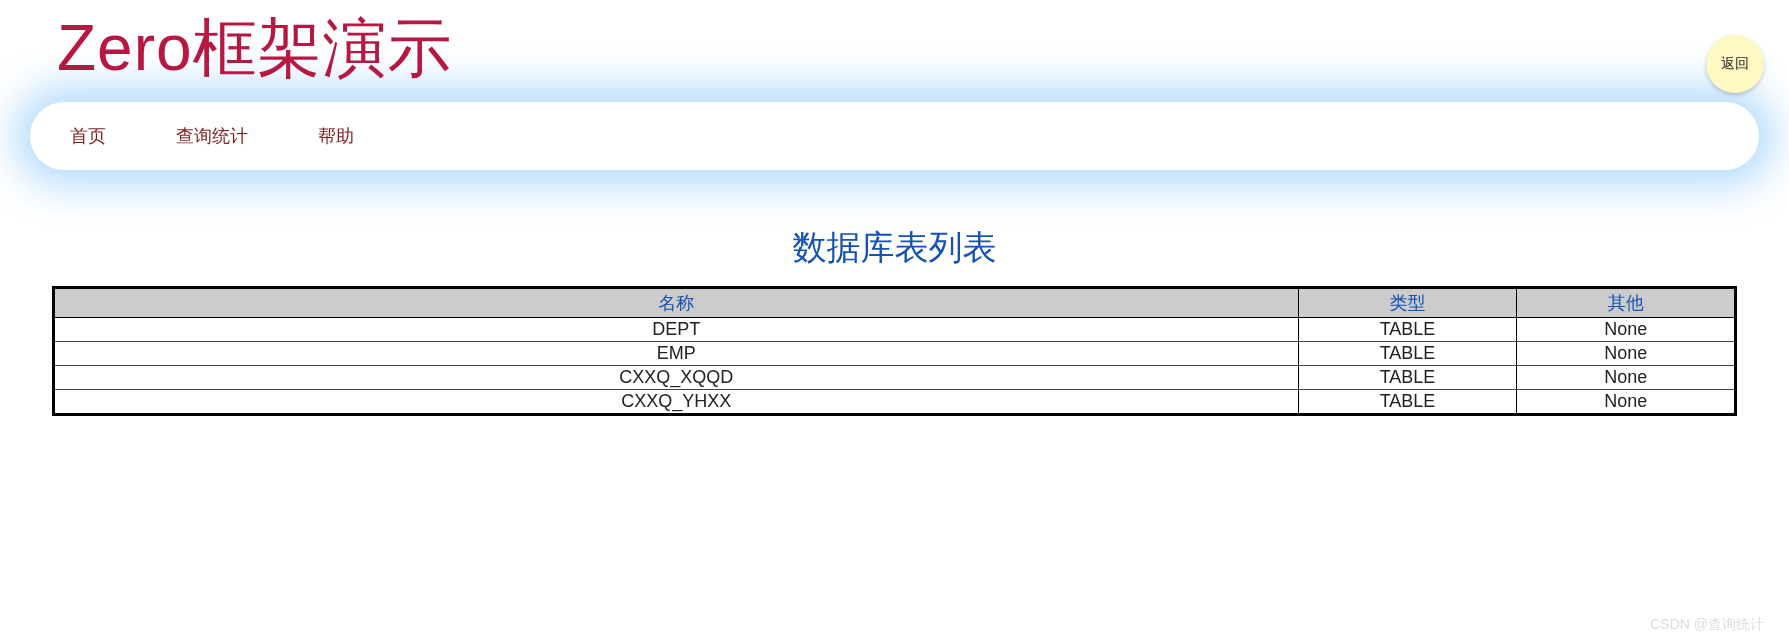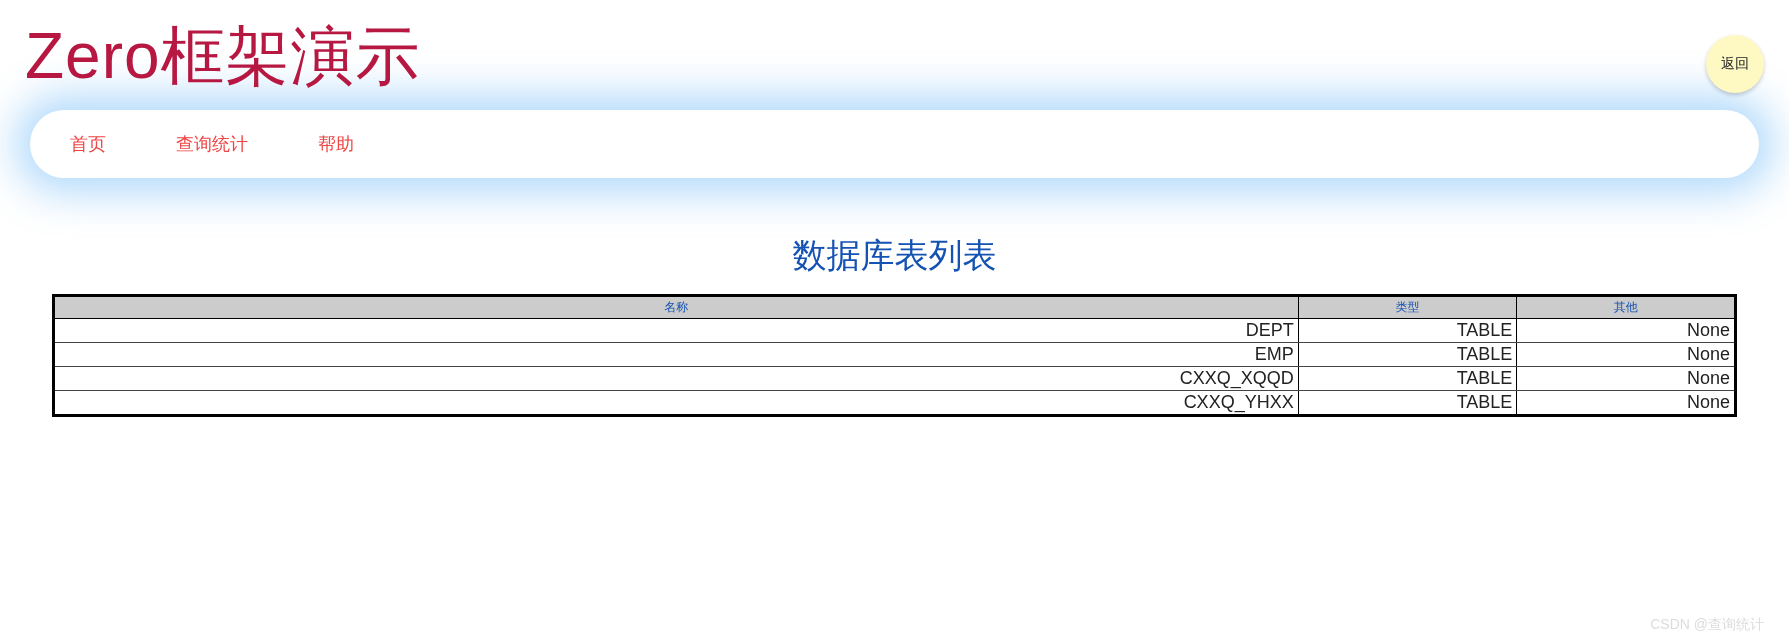--- a/index.html
+++ b/index.html
@@ -16,22 +16,23 @@
       overflow: hidden;
     }
     .header {
       position: relative;
       padding: 0 20px;
     }
     .page-title {
       font-size: 64px;
       font-weight: 300;
       color: #b71842;
-      padding: 13px 0 0 5px;
+      padding: 5px 0 0 5px;
       letter-spacing: 1px;
+      margin-left: 32px;
     }
     .back-button {
       position: absolute;
       right: 25px;
       top: 35px;
       width: 58px;
       height: 58px;
       border-radius: 50%;
       background: #fef9c3;
       color: #212121;
@@ -46,21 +47,21 @@
     .nav-bar {
       margin: 10px 30px 0 30px;
       background: #ffffff;
       border-radius: 40px;
       box-shadow: 0 0 40px 15px rgba(33, 150, 243, 0.35);
       padding: 22px 40px;
       display: flex;
       gap: 70px;
     }
     .nav-link {
-      color: #ef4444;
+      color: #7f1d1d;
       text-decoration: none;
       font-size: 18px;
       cursor: pointer;
     }
     .content {
       margin-top: 55px;
       padding: 0 52px;
     }
     .content-title {
       text-align: center;
@@ -71,33 +72,33 @@
     }
     .data-table {
       width: 100%;
       border-collapse: collapse;
       border: 3px solid #000000;
     }
     .data-table th {
       background: #cccccc;
       color: #1452b3;
       font-weight: 400;
-      font-size: 12px;
+      font-size: 18px;
       padding: 2px 6px;
       border: 1px solid #000000;
       text-align: center;
     }
     .data-table td {
       padding: 1px 4px;
       border-left: 1px solid #000000;
       border-right: 1px solid #000000;
       border-bottom: 1px solid #444444;
       font-size: 18px;
       color: #222222;
-      text-align: right;
+      text-align: center;
     }
     .col-name {
       width: 74%;
     }
     .col-type {
       width: 13%;
     }
     .col-other {
       width: 13%;
       margin-top: 28px;

